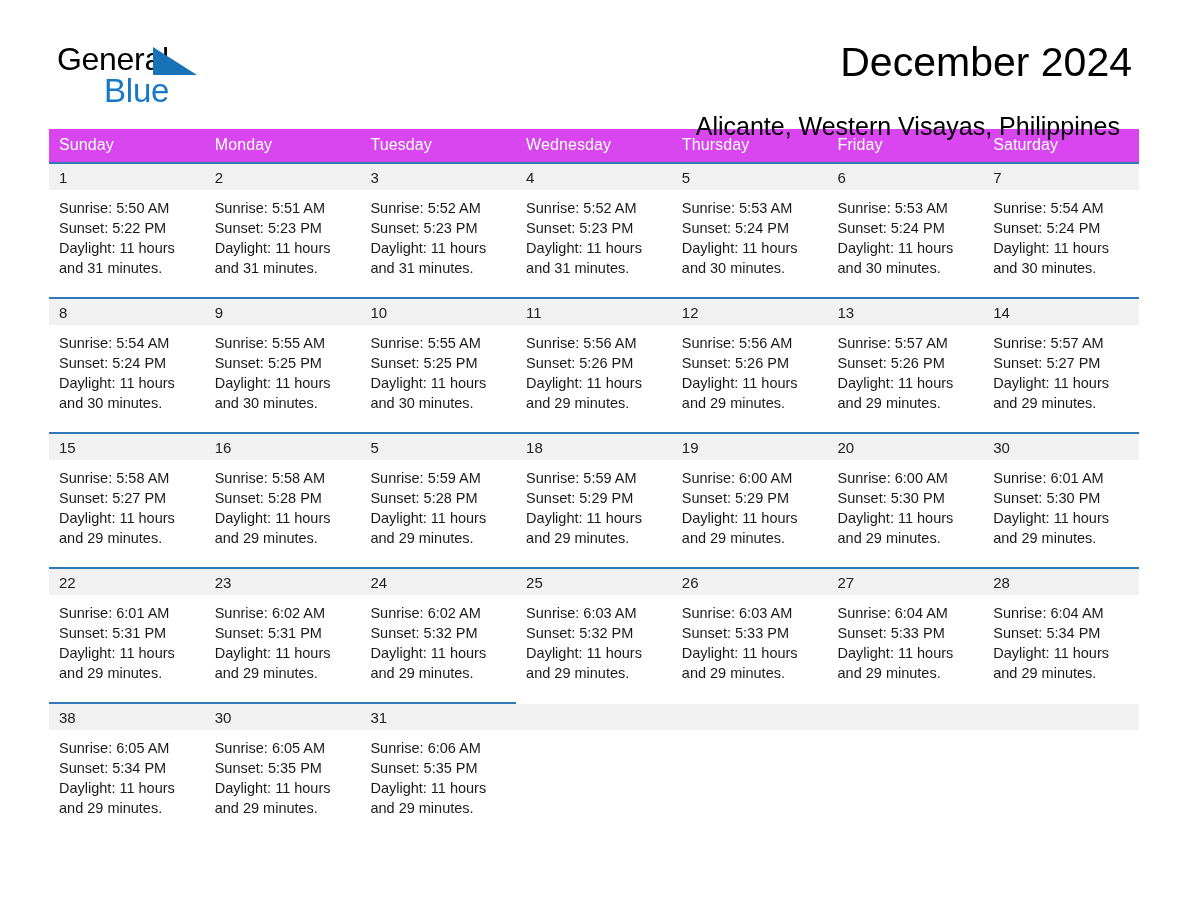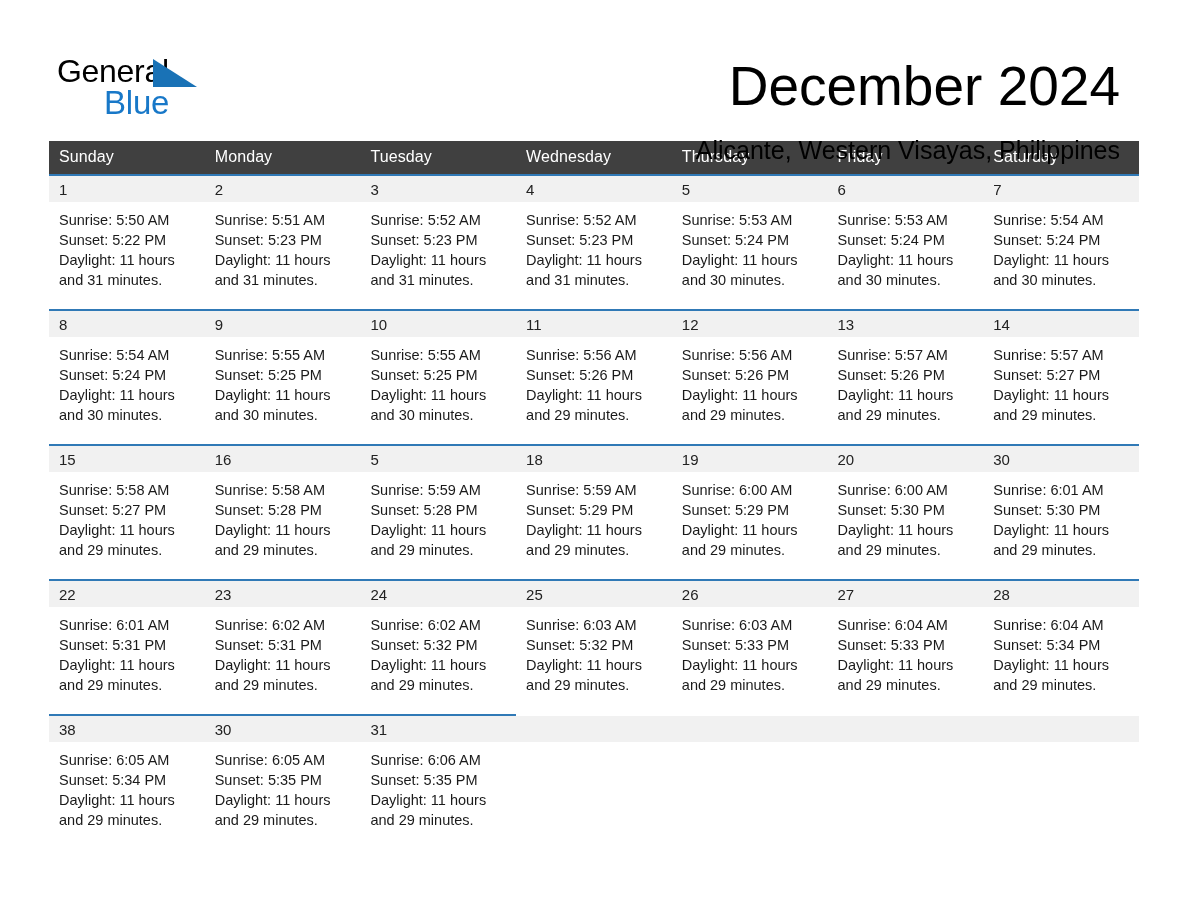--- a/index.html
+++ b/index.html
@@ -12,21 +12,21 @@
     height: 918px;
     font-family: "Liberation Sans", sans-serif;
     color: #000000;
     overflow: hidden;
   }
   .page {
     position: relative;
     width: 1188px;
     height: 918px;
     box-sizing: border-box;
-    padding: 12px 49px;
+    padding: 0 49px;
   }
 
   
   .header {
     position: relative;
     height: 112px;
     padding-top: 38px;
     box-sizing: border-box;
   }
   .logo {
@@ -64,25 +64,25 @@
     position: absolute;
     left: 47px;
     top: 31px;
     font-size: 33px;
     line-height: 36px;
     color: #1878c8;
     letter-spacing: -0.2px;
   }
   .title {
     text-align: right;
-    font-size: 55px;
+    font-size: 41px;
     line-height: 48px;
     font-weight: normal;
     color: #000000;
-    margin: 12px;
+    margin: 0;
     padding-right: 7px;
     letter-spacing: 0px;
   }
   .subtitle {
     text-align: right;
     font-size: 25px;
     line-height: 32px;
     font-weight: normal;
     color: #000000;
     margin: 12px;
@@ -93,21 +93,21 @@
   
   .calendar {
     margin-top: 17px;
     width: 1090px;
     border-collapse: collapse;
     table-layout: fixed;
   }
   .calendar col { width: 155.7px; }
 
   thead th {
-    background: #404040;
+    background: #d946ef;
     color: #ffffff;
     font-size: 16px;
     font-weight: normal;
     text-align: left;
     padding: 7px 0 8px 10px;
     height: 17px;
     letter-spacing: 0.1px;
   }
 
   tbody tr.week {

